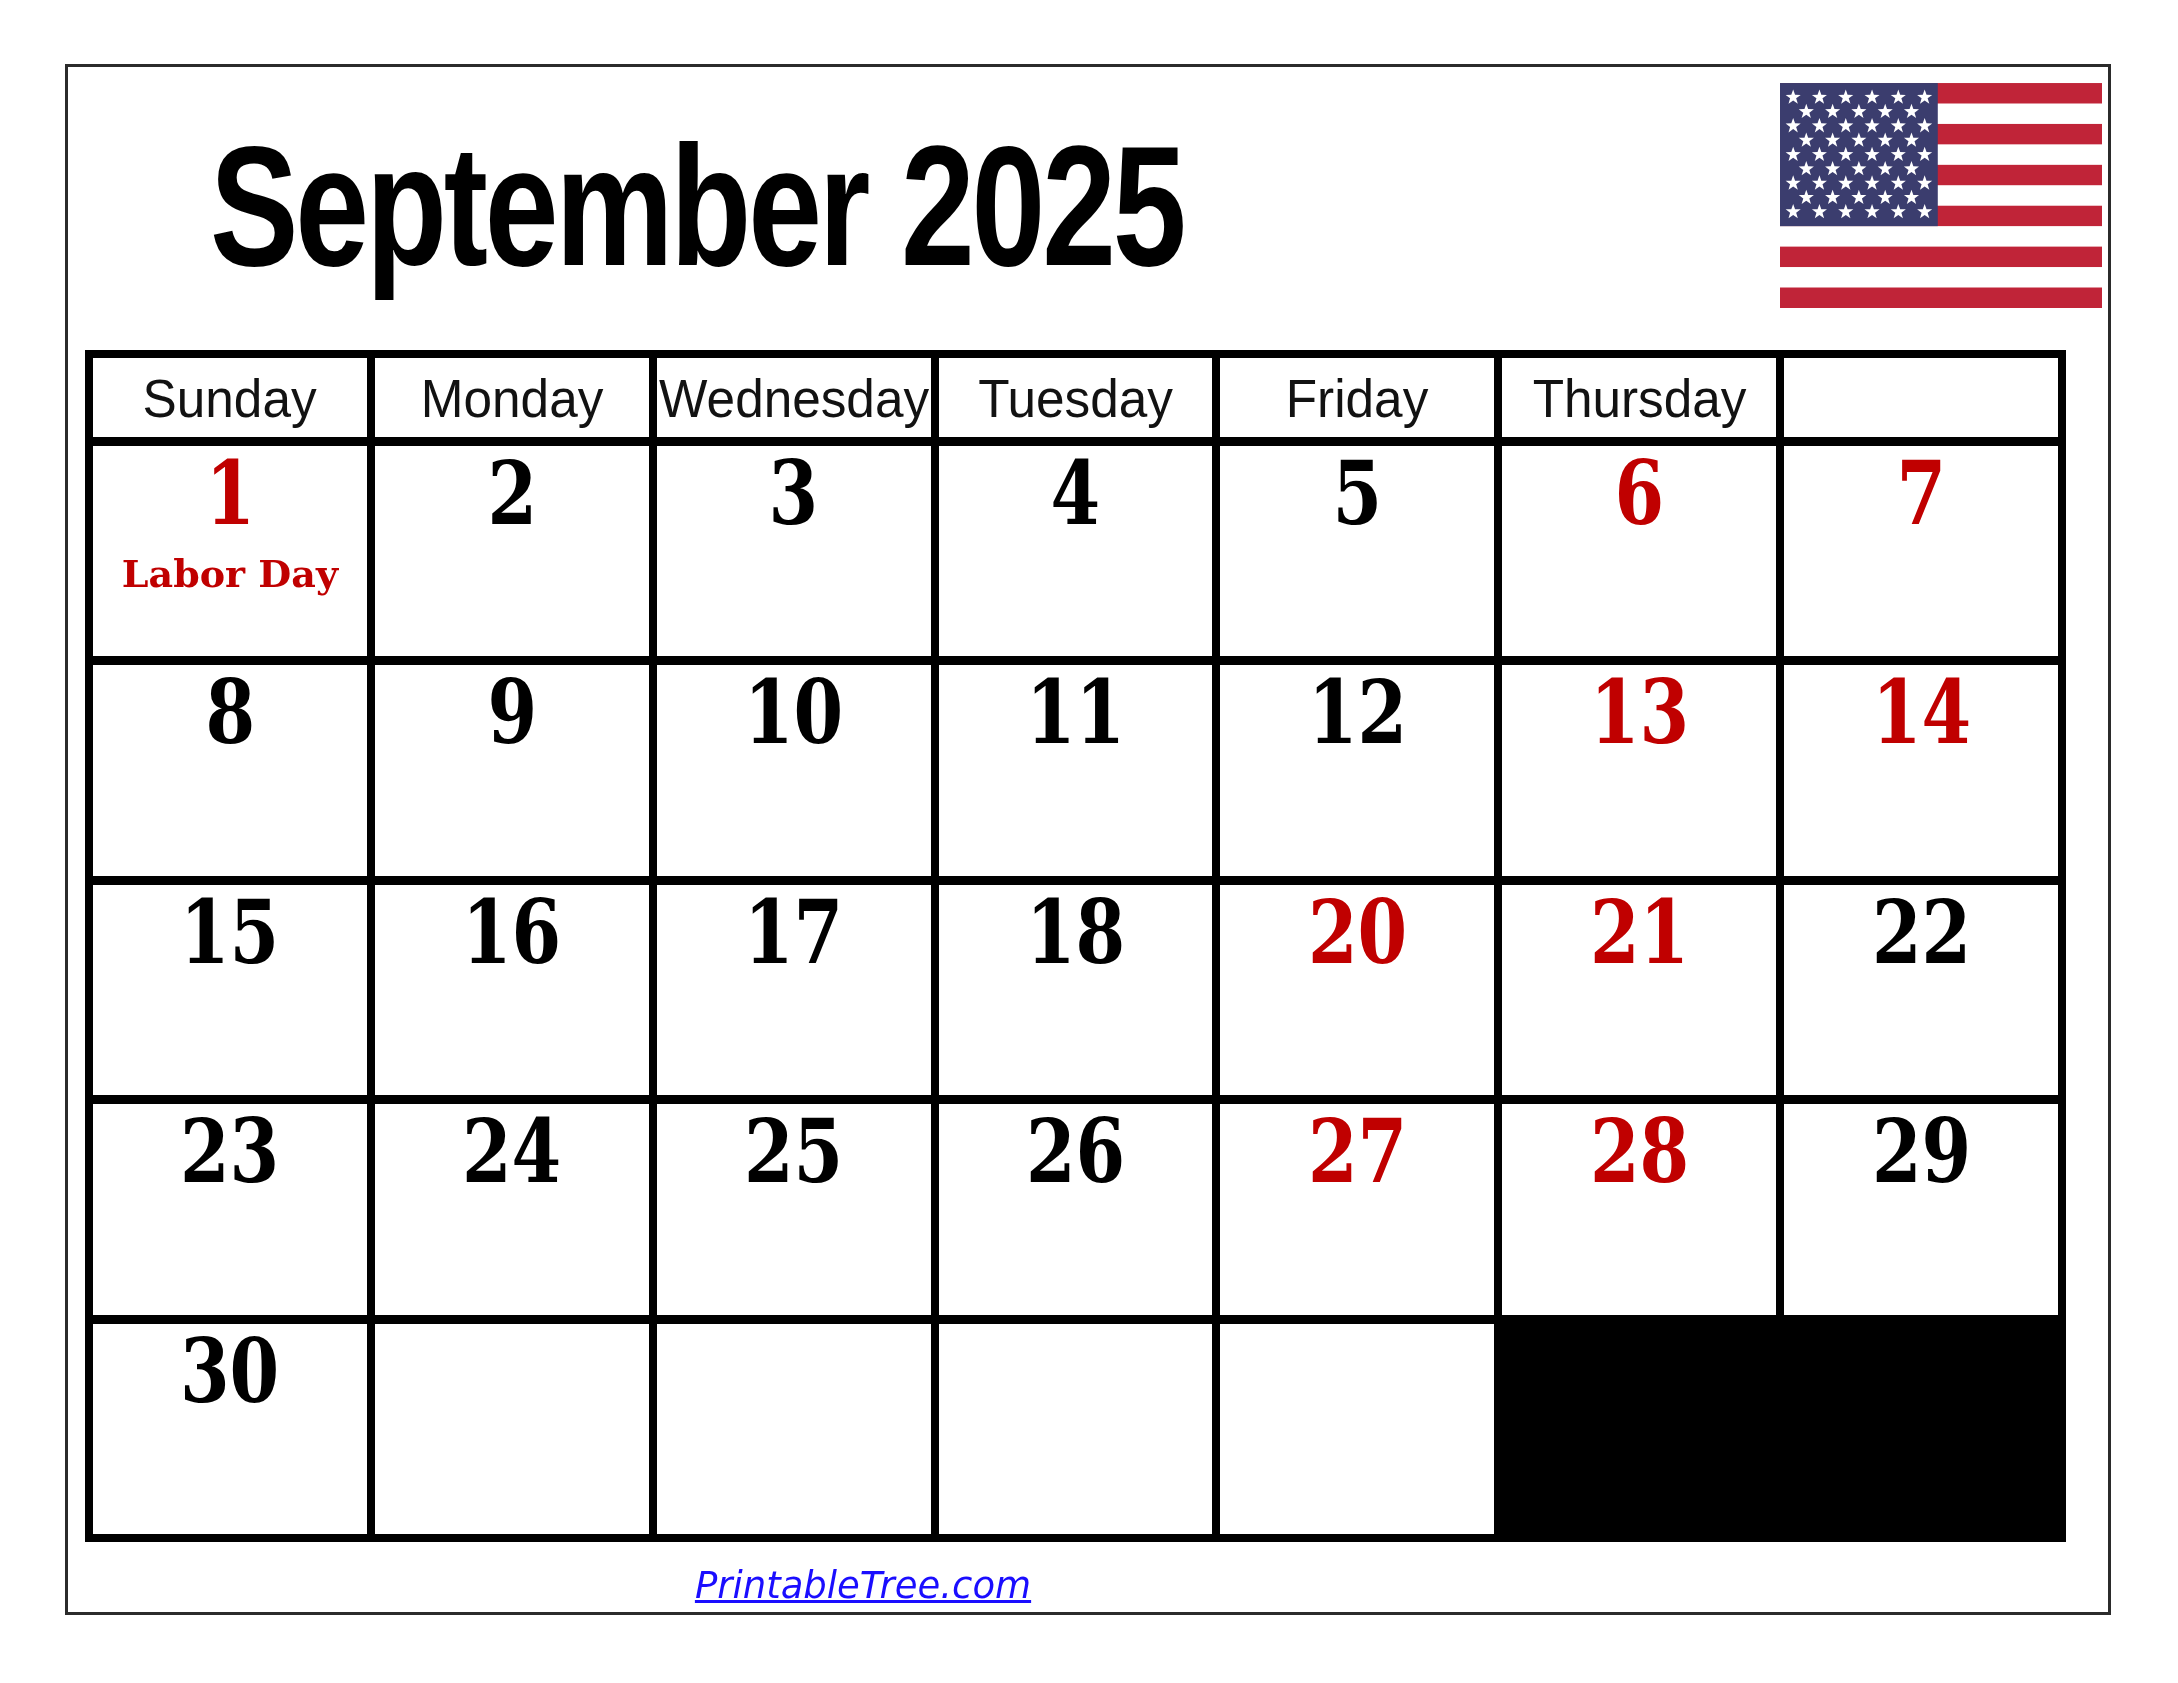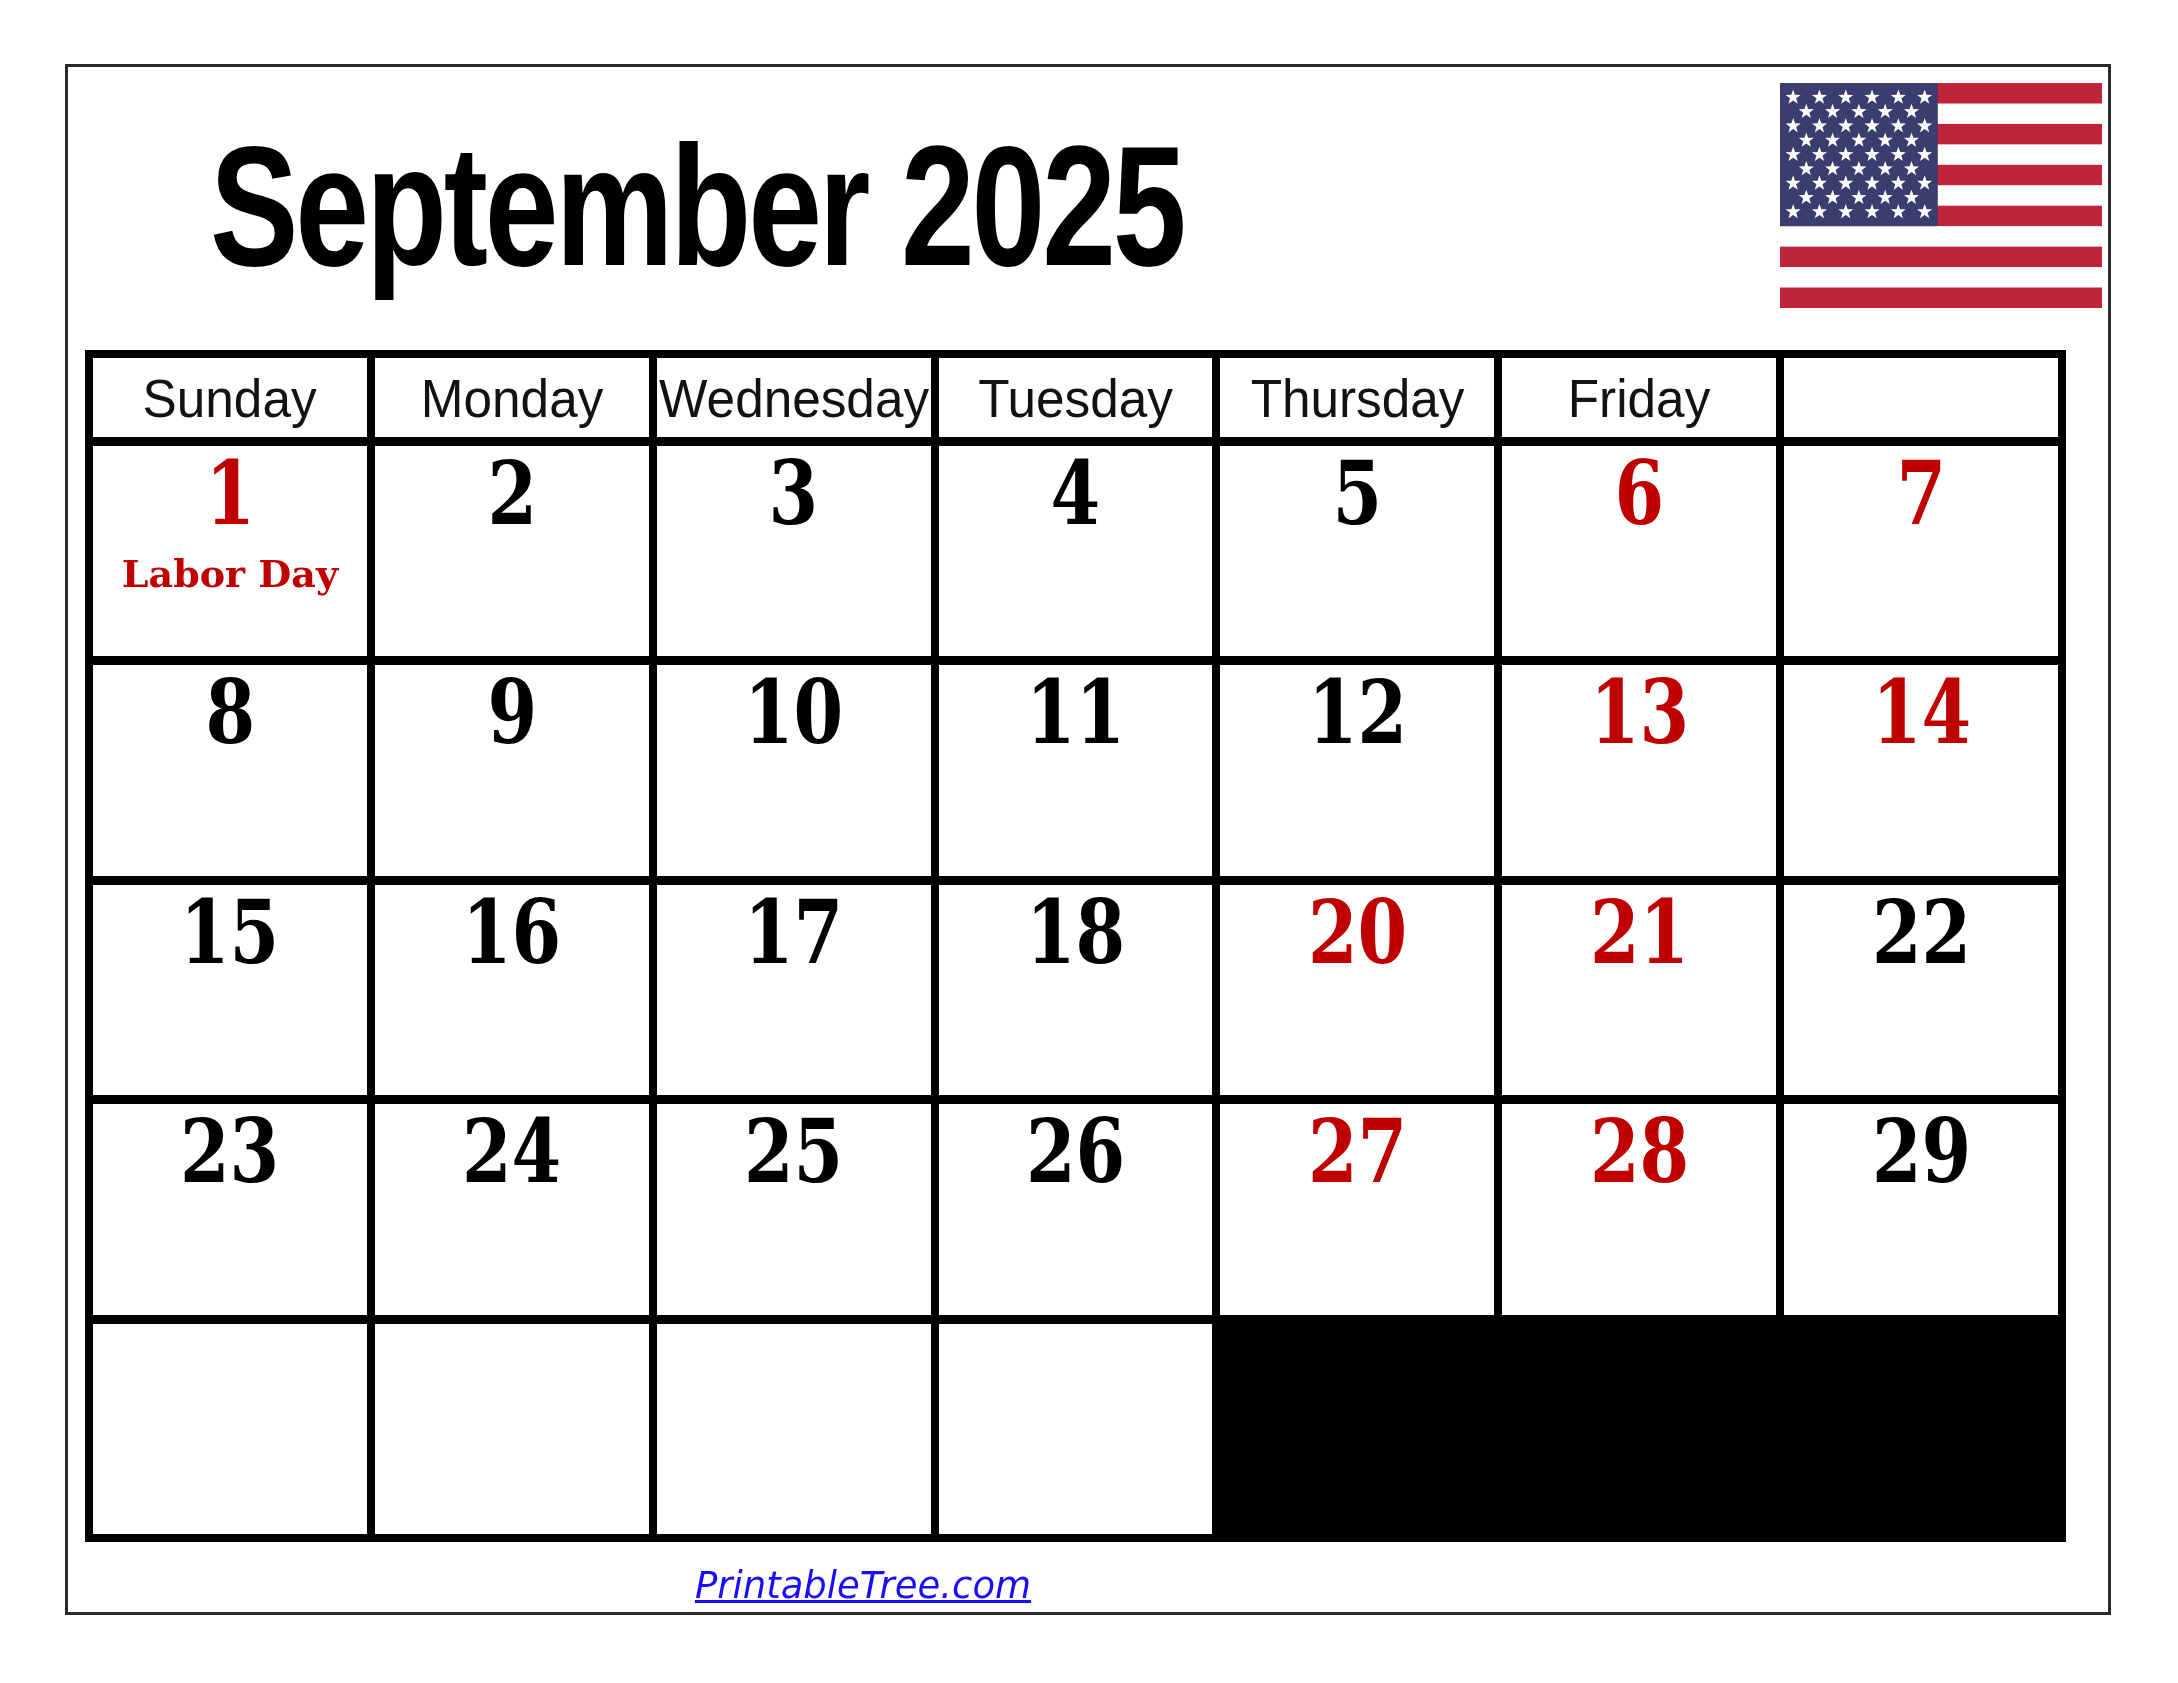--- a/index.html
+++ b/index.html
@@ -139,24 +139,24 @@
     <div class="wd-cell">
       <span class="wd-label">Monday</span>
     </div>
     <div class="wd-cell">
       <span class="wd-label">Wednesday</span>
     </div>
     <div class="wd-cell">
       <span class="wd-label">Tuesday</span>
     </div>
     <div class="wd-cell">
+      <span class="wd-label">Friday</span>
+    </div>
+    <div class="wd-cell">
       <span class="wd-label">Thursday</span>
-    </div>
-    <div class="wd-cell">
-      <span class="wd-label">Friday</span>
     </div>
     <div class="day-cell"></div>
     <div class="day-cell">
       <span class="day-num red">1</span>
       <div class="holiday-label">Labor Day</div>
     </div>
     <div class="day-cell">
       <span class="day-num">2</span>
     </div>
     <div class="day-cell">
@@ -229,20 +229,23 @@
       <span class="day-num">26</span>
     </div>
     <div class="day-cell">
       <span class="day-num red">27</span>
     </div>
     <div class="day-cell">
       <span class="day-num red">28</span>
     </div>
     <div class="day-cell">
       <span class="day-num">29</span>
+    </div>
+    <div class="day-cell">
+      <span class="day-num">30</span>
     </div>
     <div class="day-cell"></div>
     <div class="day-cell"></div>
     <div class="day-cell"></div>
     <div class="day-cell"></div>
   </div>
 
 <div class="footer">
   <a>PrintableTree.com</a>
 </div>

